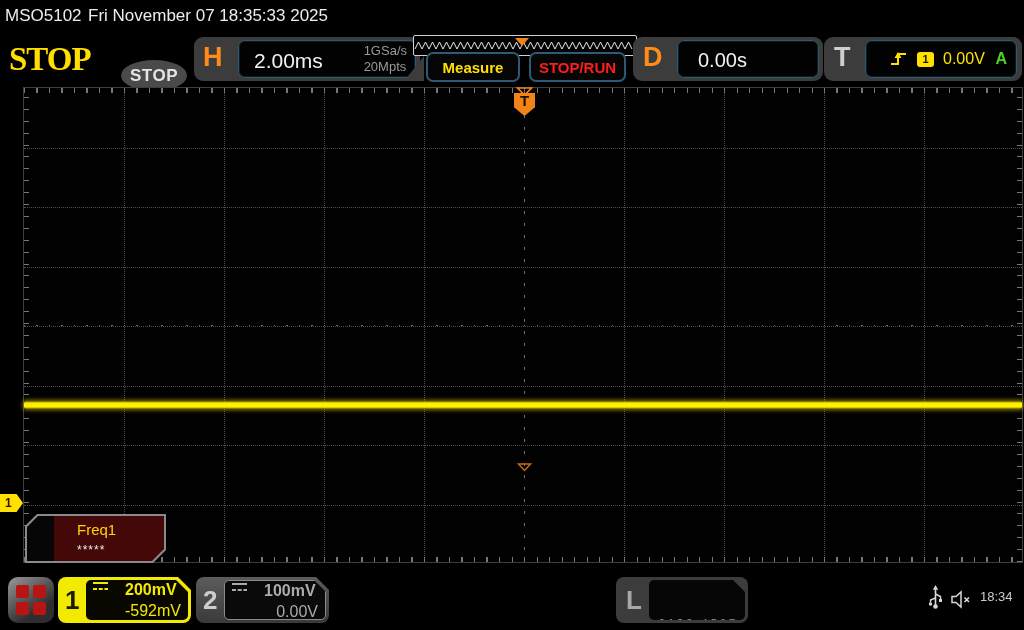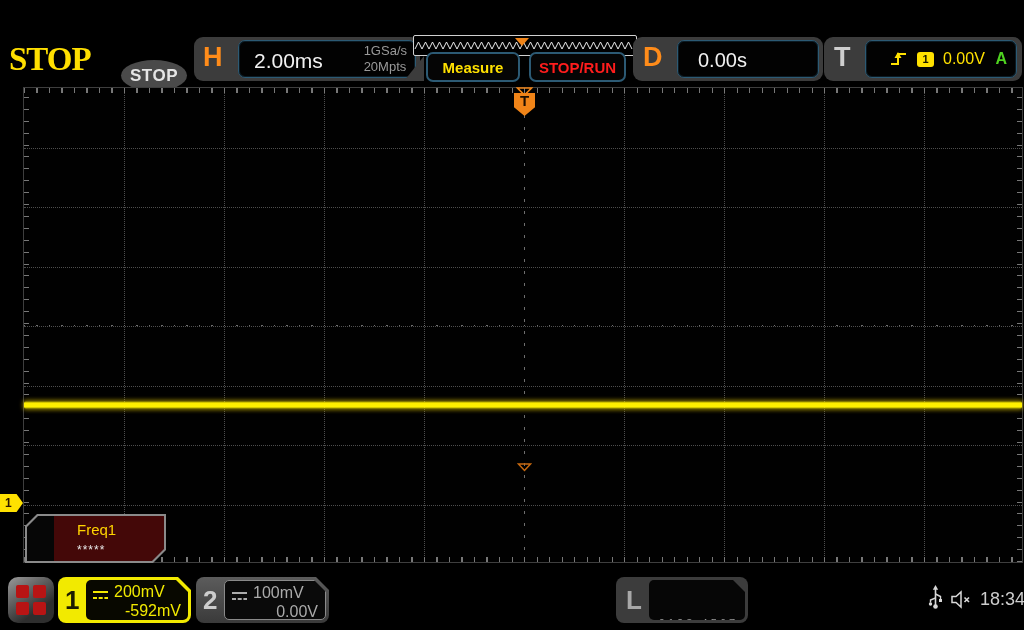--- a/index.html
+++ b/index.html
@@ -95,44 +95,48 @@
       display:flex;align-items:center;justify-content:center;}
   .menu-grid{display:grid;grid-template-columns:13px 13px;grid-template-rows:13px 13px;gap:4px;}
   .menu-grid span{background:#b81414;border-radius:2px;}
 
   .ch-badge{top:577px;width:133px;height:46px;border-radius:8px;
       clip-path:polygon(0 0,calc(100% - 13px) 0,100% 13px,100% 100%,0 100%);}
   .ch-badge .ch-id{position:absolute;left:7px;top:8px;font-size:26px;font-weight:bold;}
   .ch-inner{position:absolute;left:28px;top:3px;right:3px;bottom:3px;border-radius:5px;
       clip-path:polygon(0 0,calc(100% - 12px) 0,100% 12px,100% 100%,0 100%);
       font-size:16px;padding:1px 7px 0 6px;box-sizing:border-box;}
-  .ch-row1{display:flex;align-items:flex-end;gap:5px;height:20px;}
+  .ch-row1{display:flex;align-items:flex-start;gap:16px;height:20px;font-weight:bold;}
   .ch-row2{text-align:right;height:20px;line-height:19px;}
   .ch1{left:58px;background:#f2ea00;}
   .ch1 .ch-id{color:#1c1c00;}
   .ch1 .ch-inner{background:#080800;color:#f2ea00;}
   .ch2{left:196px;background:linear-gradient(180deg,#5c5c5c,#3a3a3a);}
   .ch2 .ch-id{color:#cdcdcd;}
   .ch2 .ch-inner{background:#0a0a0a;border:1px solid #8a8a8a;color:#ababab;}
 
   .la-box{left:616px;top:577px;width:132px;height:46px;background:#3c3c3c;border-radius:8px;}
   .la-box .la-id{position:absolute;left:10px;top:8px;font-size:26px;font-weight:bold;color:#a8a8a8;}
   .la-panel{position:absolute;left:33px;top:3px;right:3px;bottom:3px;background:#060606;border-radius:5px;
       clip-path:polygon(0 0,calc(100% - 12px) 0,100% 12px,100% 100%,0 100%);
       color:#9a9a9a;font-size:11px;text-align:center;padding-top:6px;box-sizing:border-box;line-height:15px;
       white-space:pre;}
   .usb-icon{left:928px;top:585px;}
   .sound-icon{left:950px;top:590px;}
-  .clock{left:980px;top:589px;color:#cccccc;font-size:18px;}
+  .clock{left:980px;top:589px;color:#cccccc;font-size:13px;}
 </style>
 </head>
 <body>
 
 <div id="screen">
 
+  <div class="abs title-bar">
+    <span class="model">MSO5102</span>
+    <span class="datetime">Fri November 07 18:35:33 2025</span>
+  </div>
 
   <div class="abs logo">STOP</div>
   <div class="abs run-badge">STOP</div>
 
   <div class="abs tb-block h-block">
     <span class="tb-letter">H</span>
     <div class="tb-inner h-inner">
       <span class="h-timebase">2.00ms</span>
       <div class="h-rates">
         <div>1GSa/s</div>

